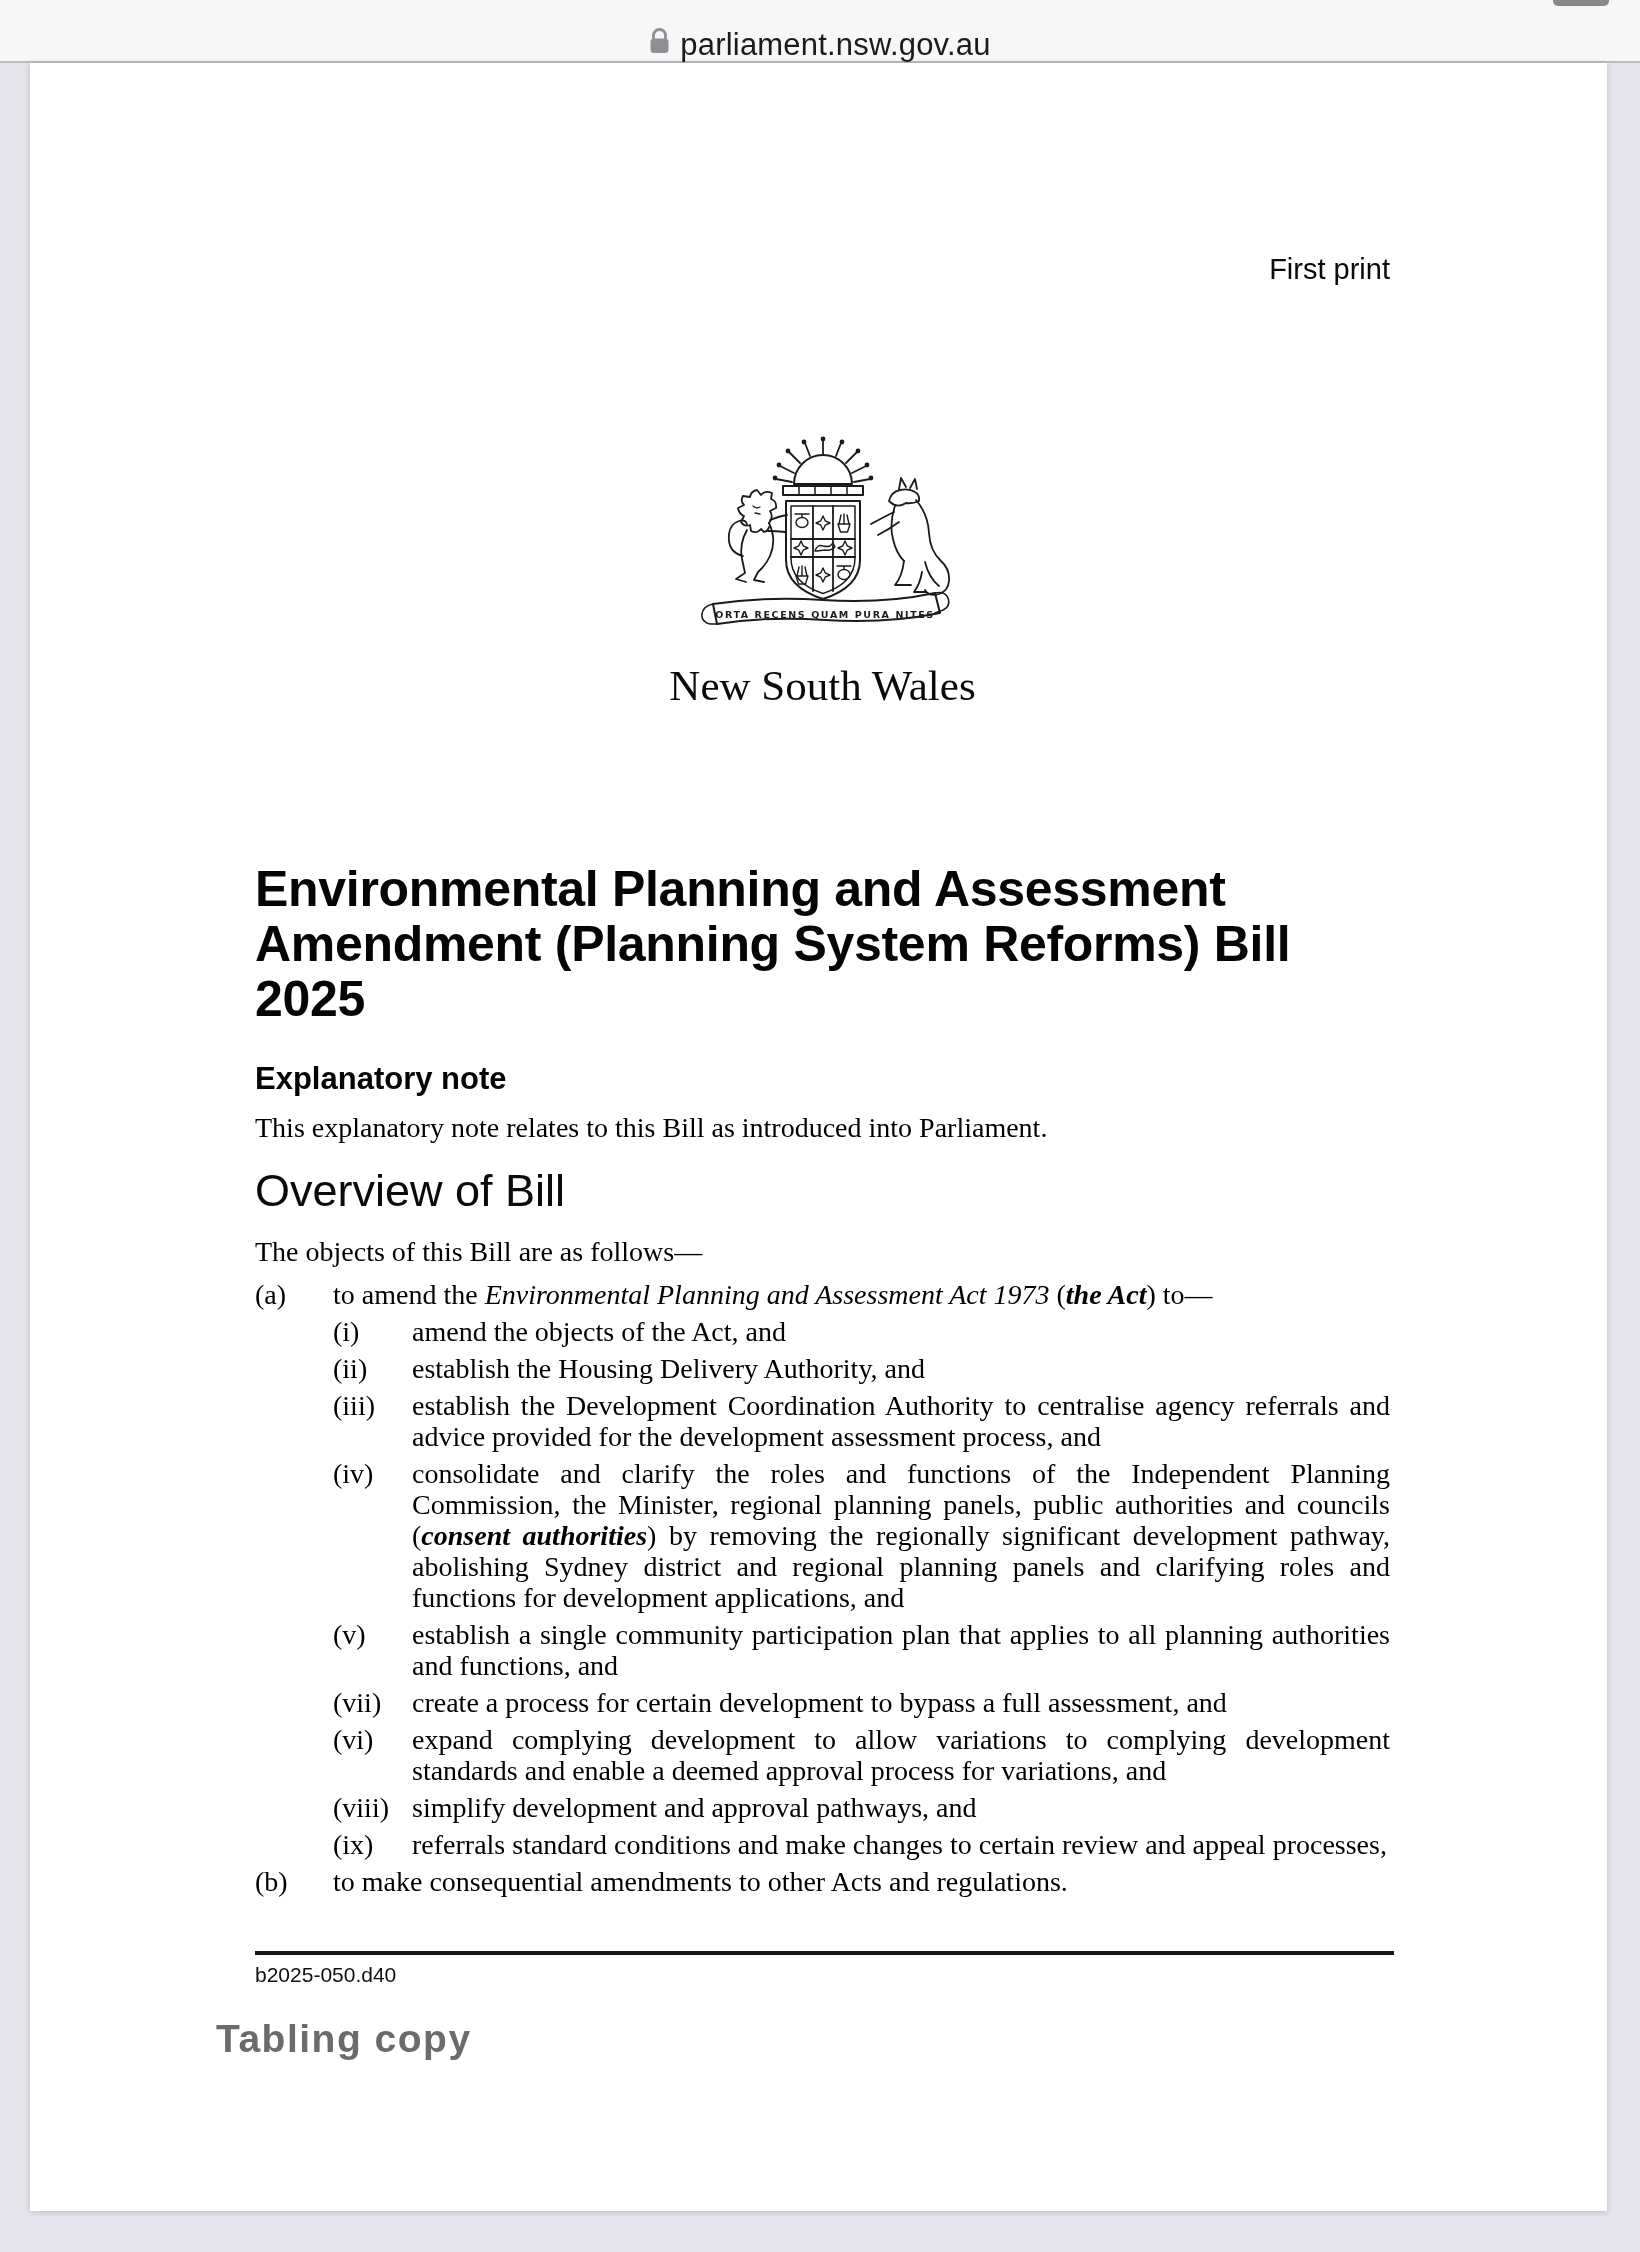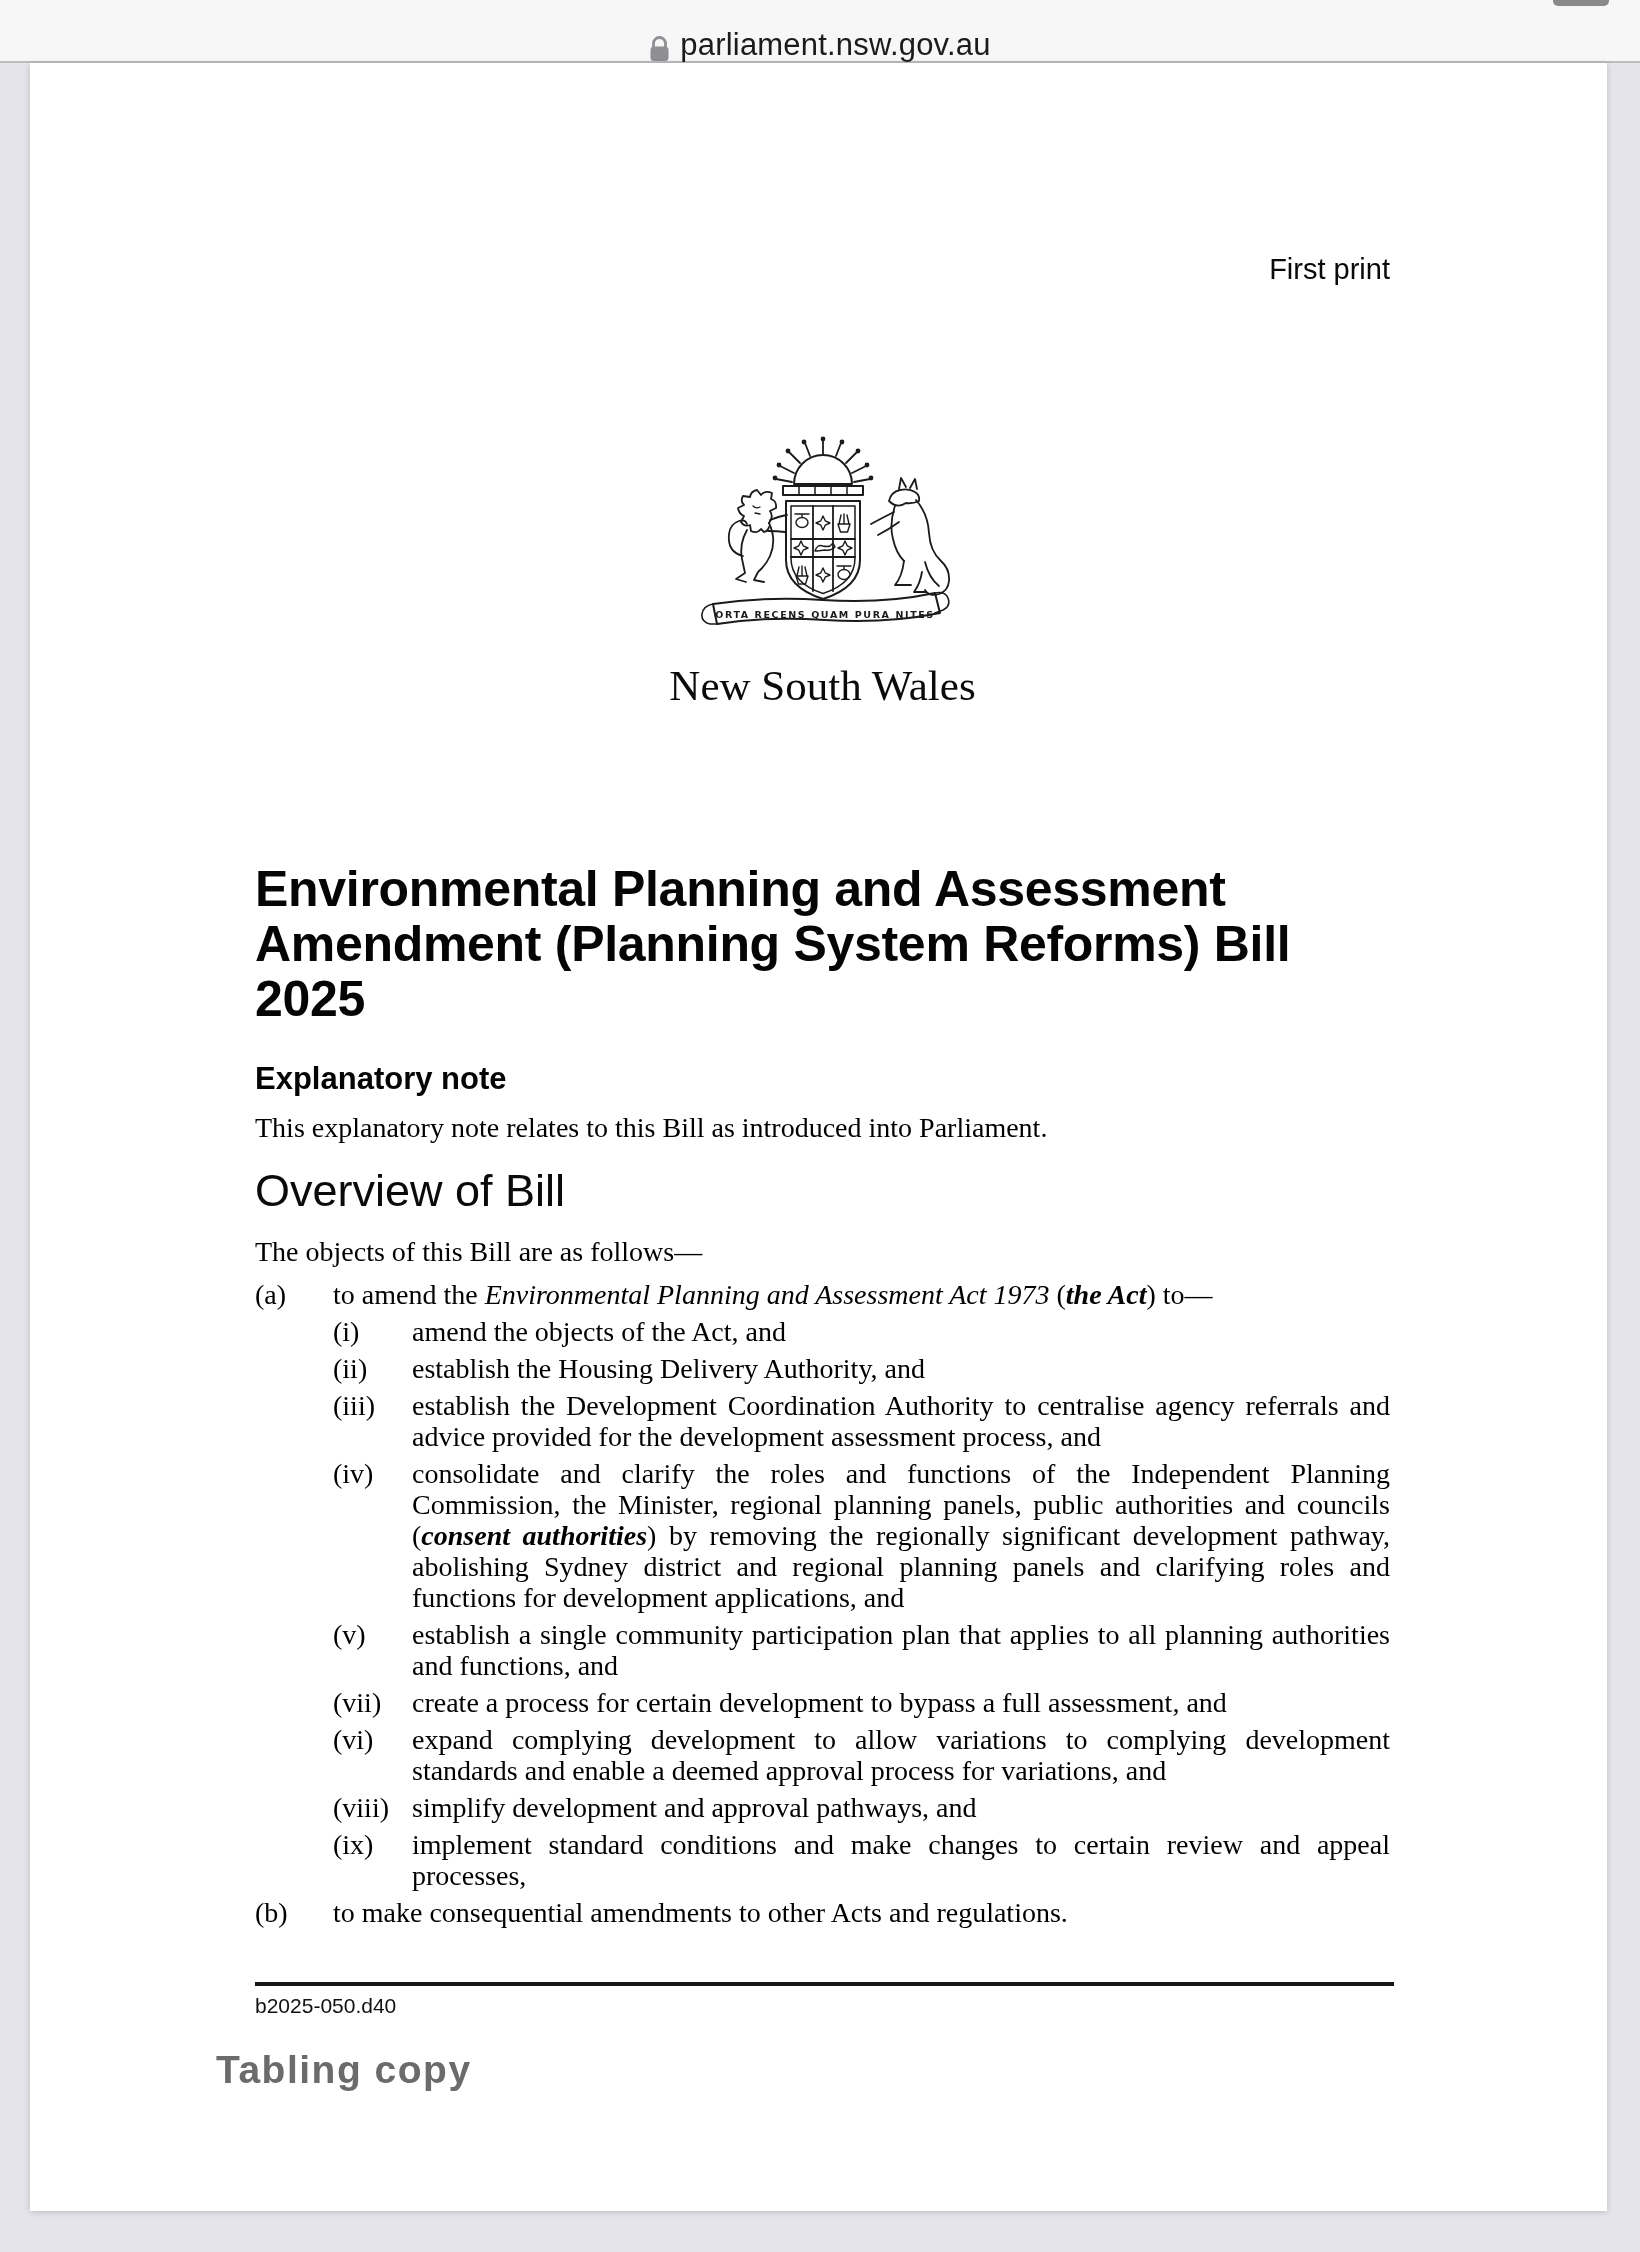--- a/index.html
+++ b/index.html
@@ -14,21 +14,21 @@
     position: relative;
     height: 61px;
     background: #f7f7f8;
     border-bottom: 2px solid #bdbdc0;
     display: flex;
     align-items: center;
     justify-content: center;
   }
   .address {
     display: flex;
-    align-items: flex-end;
+    align-items: flex-start;
     gap: 10px;
     cursor: pointer;
     margin-top: 28px;
   }
   .address .url {
     font-size: 31px;
     color: #1b1b1d;
     letter-spacing: 0.2px;
   }
   .corner-fragment {
@@ -278,21 +278,21 @@
       <div class="li l2">
         <span class="li-label">(vi)</span>
         <span class="li-text">expand complying development to allow variations to complying development standards and enable a deemed approval process for variations, and</span>
       </div>
       <div class="li l2">
         <span class="li-label">(viii)</span>
         <span class="li-text">simplify development and approval pathways, and</span>
       </div>
       <div class="li l2">
         <span class="li-label">(ix)</span>
-        <span class="li-text">implement standard conditions and make changes to certain review and appeal processes,</span>
+        <span class="li-text">referrals standard conditions and make changes to certain review and appeal processes,</span>
       </div>
       <div class="li l1">
         <span class="li-label">(b)</span>
         <span class="li-text">to make consequential amendments to other Acts and regulations.</span>
       </div>
     </div>
 
     <hr class="end-rule">
     <div class="ref-number">b2025-050.d40</div>
     <div class="stamp">Tabling copy</div>

